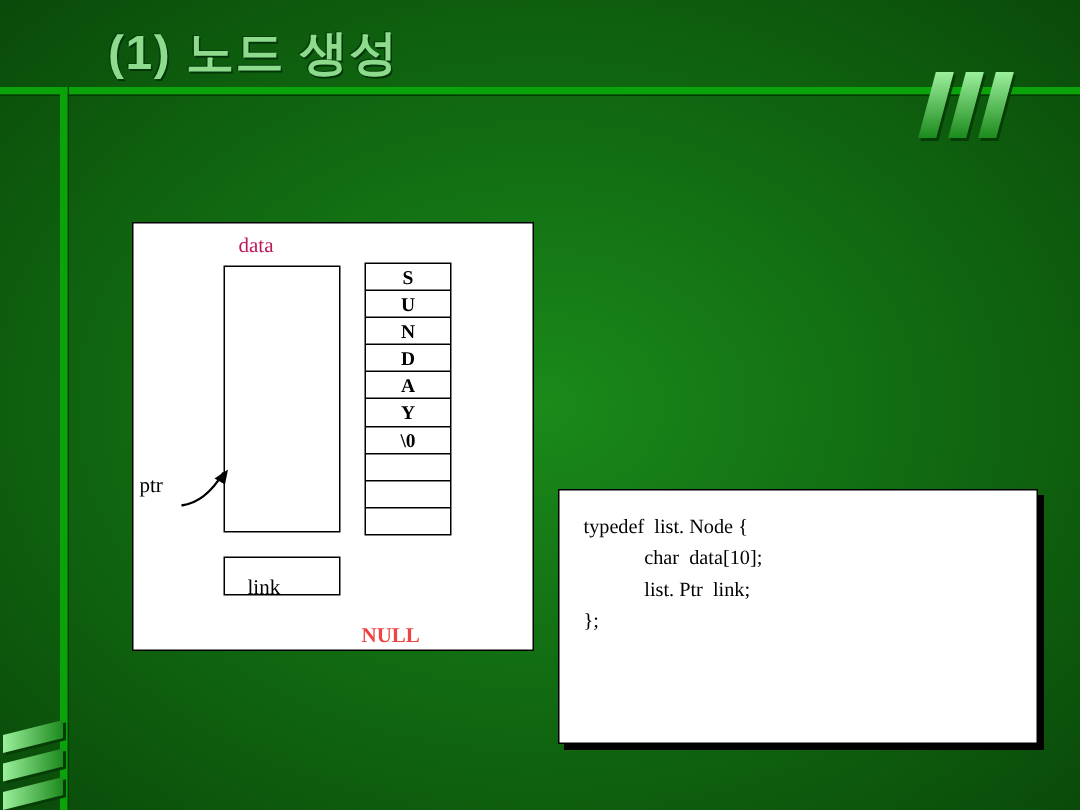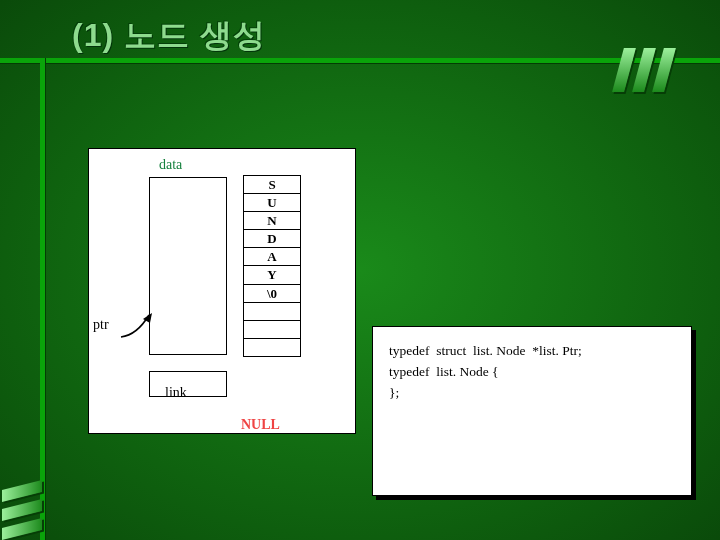--- a/index.html
+++ b/index.html
@@ -97,21 +97,21 @@
     height: 176px;
     border: 1.5px solid #000;
     background: #fff;
   }
   .diagram .node-label {
     position: absolute;
     left: 70px;
     top: 8px;
     font-family: "Times New Roman", serif;
     font-size: 14px;
-    color: #15803d;
+    color: #be185d;
   }
   .diagram .link-cell {
     position: absolute;
     left: 60px;
     top: 222px;
     width: 76px;
     height: 24px;
     border: 1.5px solid #000;
     background: #fff;
   }
@@ -235,18 +235,19 @@
 
     <div class="ptr-label">ptr</div>
 
     <svg class="ptr-arrow" viewBox="0 0 48 40">
       <path d="M2 36 Q 18 34 30 14" fill="none" stroke="#000" stroke-width="1.6"></path>
       <path d="M30 14 L24 18 L31 22 L33 12 Z" fill="#000"></path>
     </svg>
   </div>
 
   <div class="code-box">
-    <div class="ln">typedef  struct  list. Node  *list. Ptr;</div>
     <div class="ln">typedef  list. Node {</div>
+    <div class="ln">            char  data[10];</div>
+    <div class="ln">            list. Ptr  link;</div>
     <div class="ln">};</div>
   </div>
 
 </div>
 
 </body></html>

